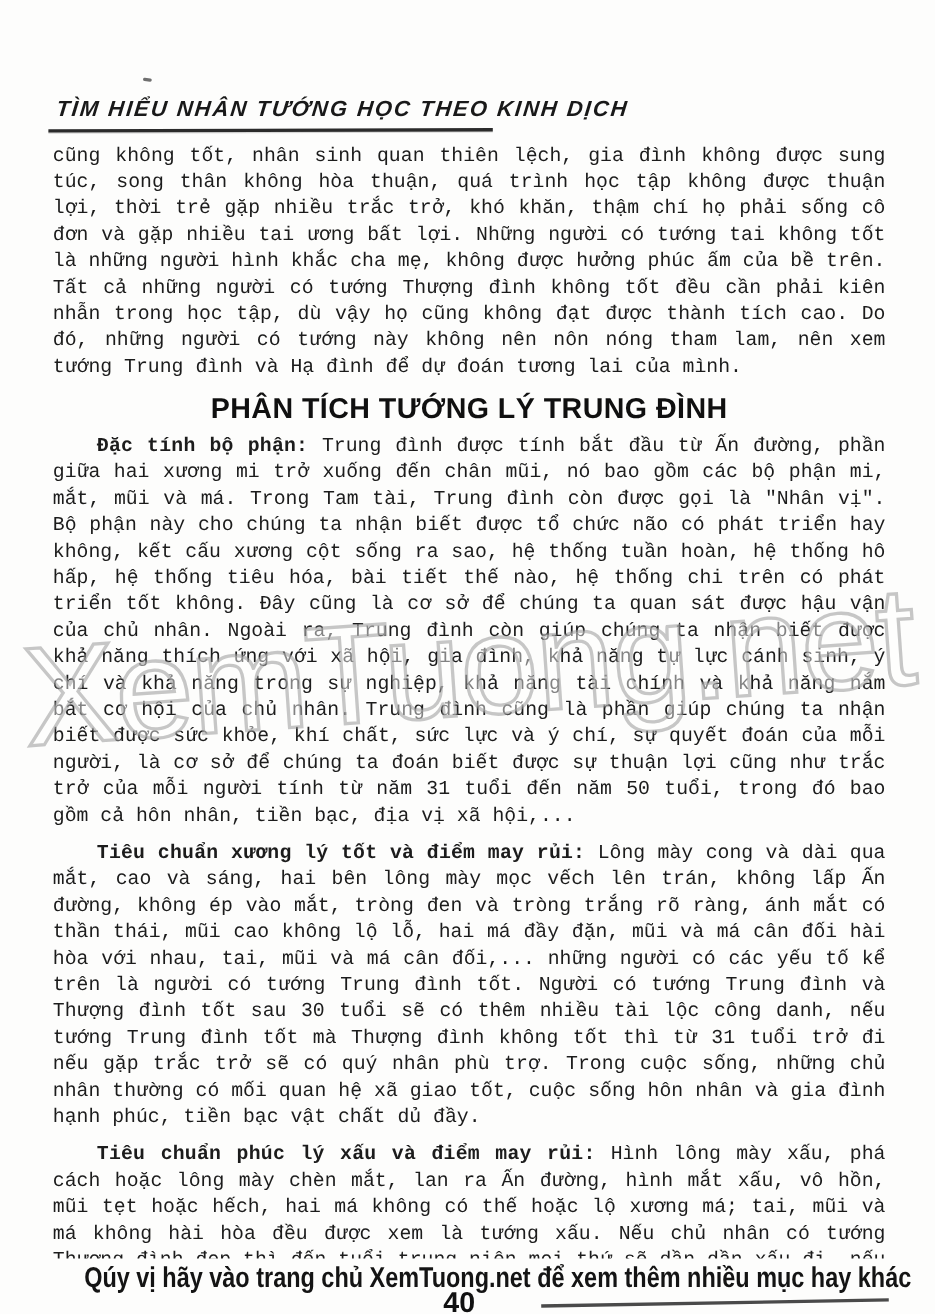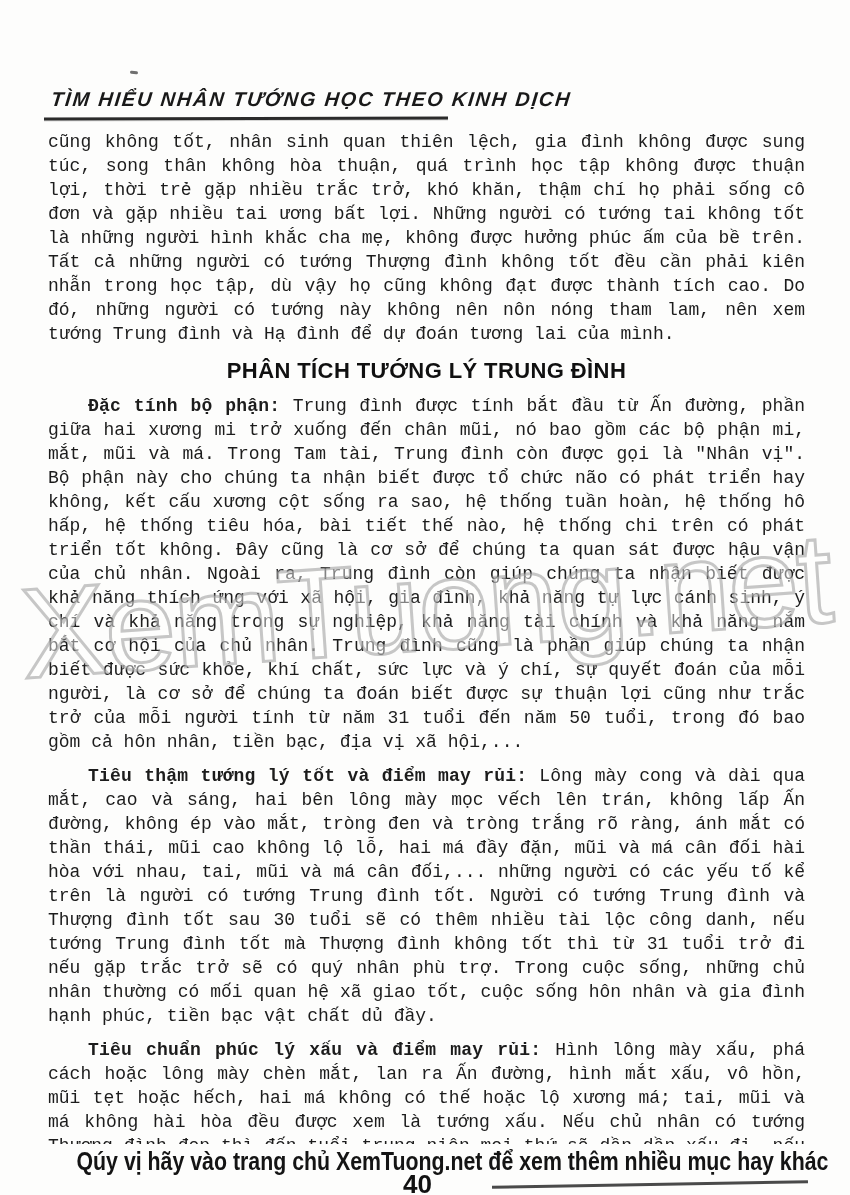--- a/index.html
+++ b/index.html
@@ -29,21 +29,21 @@
     position:absolute; left:48px; top:130px; width:757px; height:1014px;
     overflow:hidden;
     font-size:18px; line-height:24px; text-align:justify;
   }
   .text-col p { margin:0 0 10px 0;font-family:Liberation Mono, monospace; }
   .text-col p.ind { text-indent:40px; }
   .text-col b { letter-spacing:0.2px; }
   h2.section-heading {
     text-align:center;
     font-family:"Liberation Sans","DejaVu Sans",sans-serif;
-    font-size:22px; line-height:26px; font-weight:bold;
+    font-size:26px; line-height:26px; font-weight:bold;
     letter-spacing:0.4px; color:#101010;
     margin:12px 0 10px 0; text-indent:0;
   }
   .watermark-svg {
     position:absolute; left:0; top:472px; width:850px; height:250px;
     pointer-events:none;
   }
   .footer-note {
     position:absolute; left:0; top:1146px; width:850px;
     text-align:center; white-space:nowrap;
@@ -73,21 +73,21 @@
 
   <div class="text-col">
     <p><b></b>
       <span>cũng không tốt, nhân sinh quan thiên lệch, gia đình không được sung túc, song thân không hòa thuận, quá trình học tập không được thuận lợi, thời trẻ gặp nhiều trắc trở, khó khăn, thậm chí họ phải sống cô đơn và gặp nhiều tai ương bất lợi. Những người có tướng tai không tốt là những người hình khắc cha mẹ, không được hưởng phúc ấm của bề trên. Tất cả những người có tướng Thượng đình không tốt đều cần phải kiên nhẫn trong học tập, dù vậy họ cũng không đạt được thành tích cao. Do đó, những người có tướng này không nên nôn nóng tham lam, nên xem tướng Trung đình và Hạ đình để dự đoán tương lai của mình.</span></p>
 
     <h2 class="section-heading">PHÂN TÍCH TƯỚNG LÝ TRUNG ĐÌNH</h2>
 
     <p class="ind"><b>Đặc tính bộ phận:</b>
       <span>Trung đình được tính bắt đầu từ Ấn đường, phần giữa hai xương mi trở xuống đến chân mũi, nó bao gồm các bộ phận mi, mắt, mũi và má. Trong Tam tài, Trung đình còn được gọi là "Nhân vị". Bộ phận này cho chúng ta nhận biết được tổ chức não có phát triển hay không, kết cấu xương cột sống ra sao, hệ thống tuần hoàn, hệ thống hô hấp, hệ thống tiêu hóa, bài tiết thế nào, hệ thống chi trên có phát triển tốt không. Đây cũng là cơ sở để chúng ta quan sát được hậu vận của chủ nhân. Ngoài ra, Trung đình còn giúp chúng ta nhận biết được khả năng thích ứng với xã hội, gia đình, khả năng tự lực cánh sinh, ý chí và khả năng trong sự nghiệp, khả năng tài chính và khả năng nắm bắt cơ hội của chủ nhân. Trung đình cũng là phần giúp chúng ta nhận biết được sức khỏe, khí chất, sức lực và ý chí, sự quyết đoán của mỗi người, là cơ sở để chúng ta đoán biết được sự thuận lợi cũng như trắc trở của mỗi người tính từ năm 31 tuổi đến năm 50 tuổi, trong đó bao gồm cả hôn nhân, tiền bạc, địa vị xã hội,...</span></p>
 
-    <p class="ind"><b>Tiêu thậm tướng lý tốt và điểm may rủi:</b>
+    <p class="ind"><b>Tiêu chuẩn xương lý tốt và điểm may rủi:</b>
       <span>Lông mày cong và dài qua mắt, cao và sáng, hai bên lông mày mọc vếch lên trán, không lấp Ấn đường, không ép vào mắt, tròng đen và tròng trắng rõ ràng, ánh mắt có thần thái, mũi cao không lộ lỗ, hai má đầy đặn, mũi và má cân đối hài hòa với nhau, tai, mũi và má cân đối,... những người có các yếu tố kể trên là người có tướng Trung đình tốt. Người có tướng Trung đình và Thượng đình tốt sau 30 tuổi sẽ có thêm nhiều tài lộc công danh, nếu tướng Trung đình tốt mà Thượng đình không tốt thì từ 31 tuổi trở đi nếu gặp trắc trở sẽ có quý nhân phù trợ. Trong cuộc sống, những chủ nhân thường có mối quan hệ xã giao tốt, cuộc sống hôn nhân và gia đình hạnh phúc, tiền bạc vật chất dủ đầy.</span></p>
 
     <p class="ind"><b>Tiêu chuẩn phúc lý xấu và điểm may rủi:</b>
       <span>Hình lông mày xấu, phá cách hoặc lông mày chèn mắt, lan ra Ấn đường, hình mắt xấu, vô hồn, mũi tẹt hoặc hếch, hai má không có thế hoặc lộ xương má; tai, mũi và má không hài hòa đều được xem là tướng xấu. Nếu chủ nhân có tướng Thượng đình đẹp thì đến tuổi trung niên mọi thứ sẽ dần dần xấu đi, nếu chủ nhân có tướng Thượng đình xấu thì chủ nhân là người có cuộc sống không mấy yên ổn mĩ mãn, những người như vậy thường có cuộc sống hôn nhân và gia đình không hòa hợp, mối quan hệ xã hội của họ không tốt, thường bị tiểu nhân làm hại. Tất cả những người có tướng Trung đình không tốt thì trong khoảng từ 31 đến 50 tuổi, may mắn lắm họ cũng chỉ giữ được mức thu nhập ổn định, không nên tham lam đầu tư dựng nghiệp, nếu không sẽ bị thất bại.</span></p>
   </div>
 
   <svg class="watermark-svg" viewBox="0 0 850 250" xmlns="http://www.w3.org/2000/svg">
     <text x="425" y="178" text-anchor="middle" transform="rotate(-4 425 125)" font-family="Liberation Sans, DejaVu Sans, sans-serif" font-size="128" letter-spacing="-2" fill="rgba(255,255,255,0.45)" stroke="rgba(153,153,153,0.55)" stroke-width="3">XemTuong.net</text>
   </svg>
 

